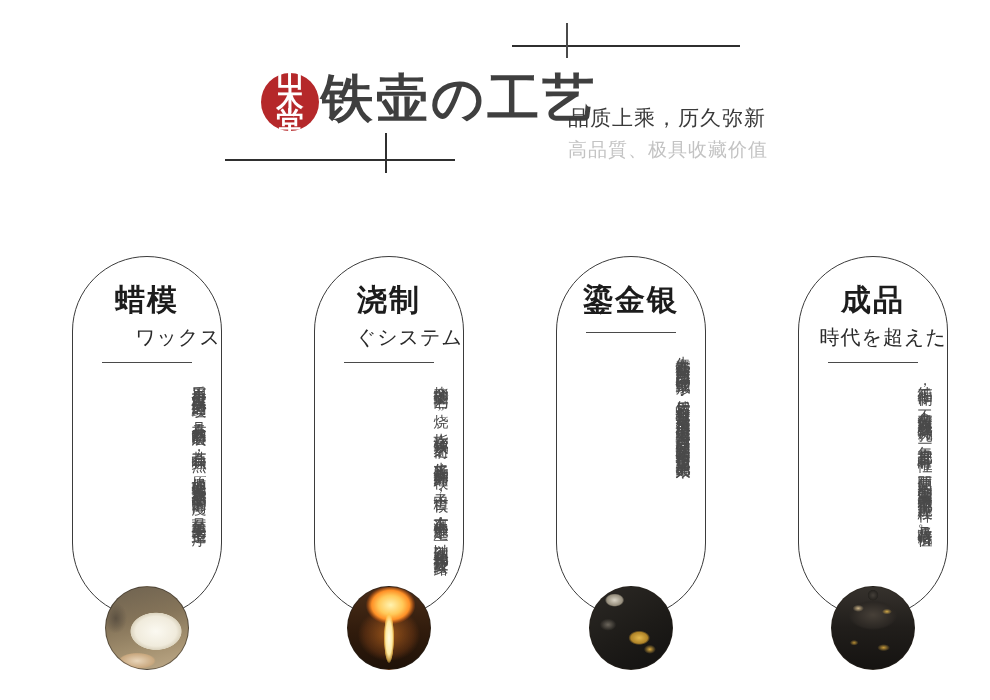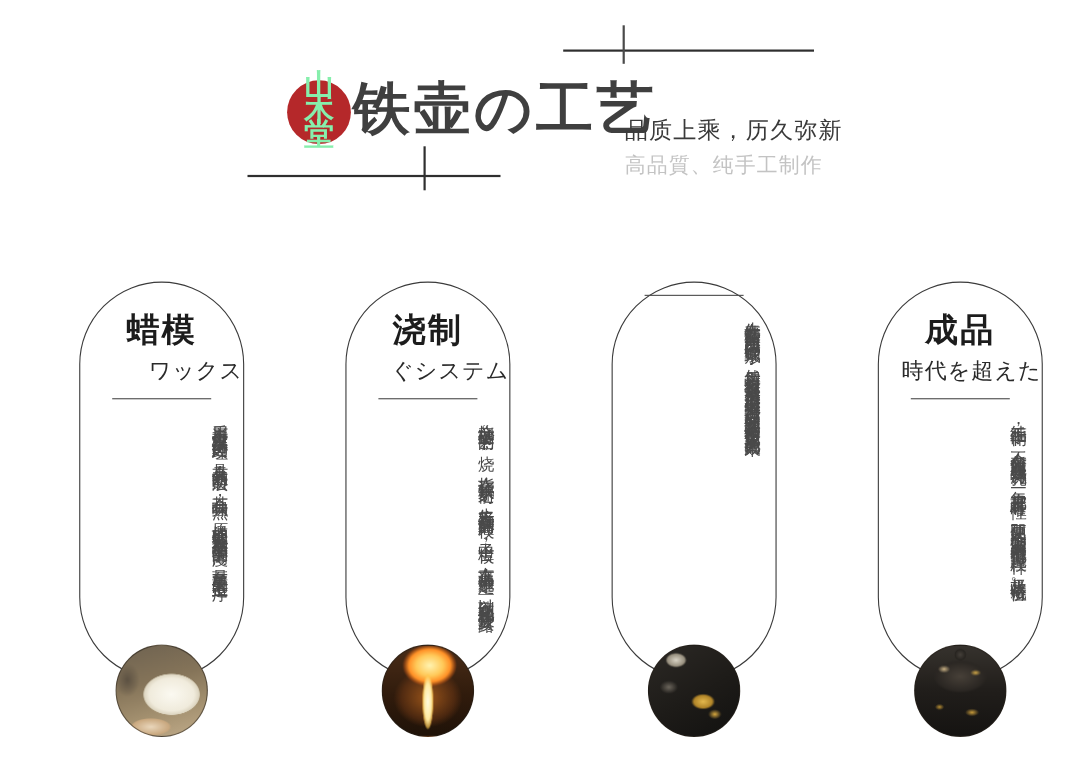--- a/index.html
+++ b/index.html
@@ -15,21 +15,21 @@
   .deco-v-bottom { left:385px; top:133px; width:2px;  height:40px; }
 
   
   .logo {
     position:absolute; left:261px; top:73px; width:58px; height:58px;
     border-radius:50%; background:#b5282a;
   }
   .logo-chars {
     position:absolute; left:50%; top:50%; transform:translate(-50%,-53%);
     width:1em; font-size:27px; line-height:0.84; word-break:break-all;
-    text-align:right; color:#86efac; font-weight:bold;
+    text-align:right; color:#ffffff; font-weight:bold;
     font-family:"Liberation Serif","DejaVu Serif",serif;
   }
   .page-title {
     position:absolute; left:321px; top:64px; font-size:52px; font-weight:bold;
     color:#3f3f3f; letter-spacing:3px;
     font-family:"Liberation Serif","DejaVu Serif",serif;
   }
   .subtitle-block { position:absolute; left:568px; top:76px;margin-top:28px; }
   .subtitle-main { font-size:21px; color:#3a3a3a; letter-spacing:1px; }
   .subtitle-sub  { font-size:19px; color:#c3c3c3; letter-spacing:1px; margin-top:5px; }
@@ -105,21 +105,21 @@
 <div class="deco deco-v-top"></div>
 <div class="deco deco-h-bottom"></div>
 <div class="deco deco-v-bottom"></div>
 
 <div class="logo">
   <div class="logo-chars">山木堂</div>
 </div>
 <div class="page-title">铁壶の工艺</div>
 <div class="subtitle-block">
   <div class="subtitle-main">品质上乘，历久弥新</div>
-  <div class="subtitle-sub">高品質、纯手工制作</div>
+  <div class="subtitle-sub">高品質、极具收藏价值</div>
 </div>
 
 <div class="cards">
 
   <div class="pill">
     <div class="pill-title">蜡模</div>
     <div class="pill-subtitle">ワックス</div>
     <div class="pill-divider"></div>
     <div class="pill-body">采用石膏母模以石击之的纹理，具有天然的断裂层，其金石味强烈，原模的处理关系着后期作品美学的高度，是至关重要的一道工序。</div>
     <div class="pill-photo photo-wax"></div>
@@ -127,20 +127,21 @@
 
   <div class="pill">
     <div class="pill-title">浇制</div>
     <div class="pill-subtitle">ぐシステム</div>
     <div class="pill-divider"></div>
     <div class="pill-body">烧型砂铸工艺的“烧”指在浇筑铁水之前，先将手工制作好的外模、中子合模，在高温下煅烧定型，以达到固化和保护壶身纹路。</div>
     <div class="pill-photo photo-pour"></div>
   </div>
 
   <div class="pill">
+    <div class="pill-title">鎏金银</div>
     <div class="pill-divider"></div>
     <div class="pill-body">先在铁壶器面预铸出浅凹凸的纹饰或字形，然后用蜡石将其打磨光滑然后再用鎏金厝银的方法进行表面处理达到图案器物相得益彰更加光艳的效果。</div>
     <div class="pill-photo photo-gilt"></div>
   </div>
 
   <div class="pill">
     <div class="pill-title">成品</div>
     <div class="pill-subtitle">時代を超えた</div>
     <div class="pill-divider"></div>
     <div class="pill-body">纯手工制作，不会有任何的脱模线与浇铸孔，每一把都具有唯一性，即使是同一个制壶师做出来的壶也不可能一模一样，极具收藏价值。</div>

